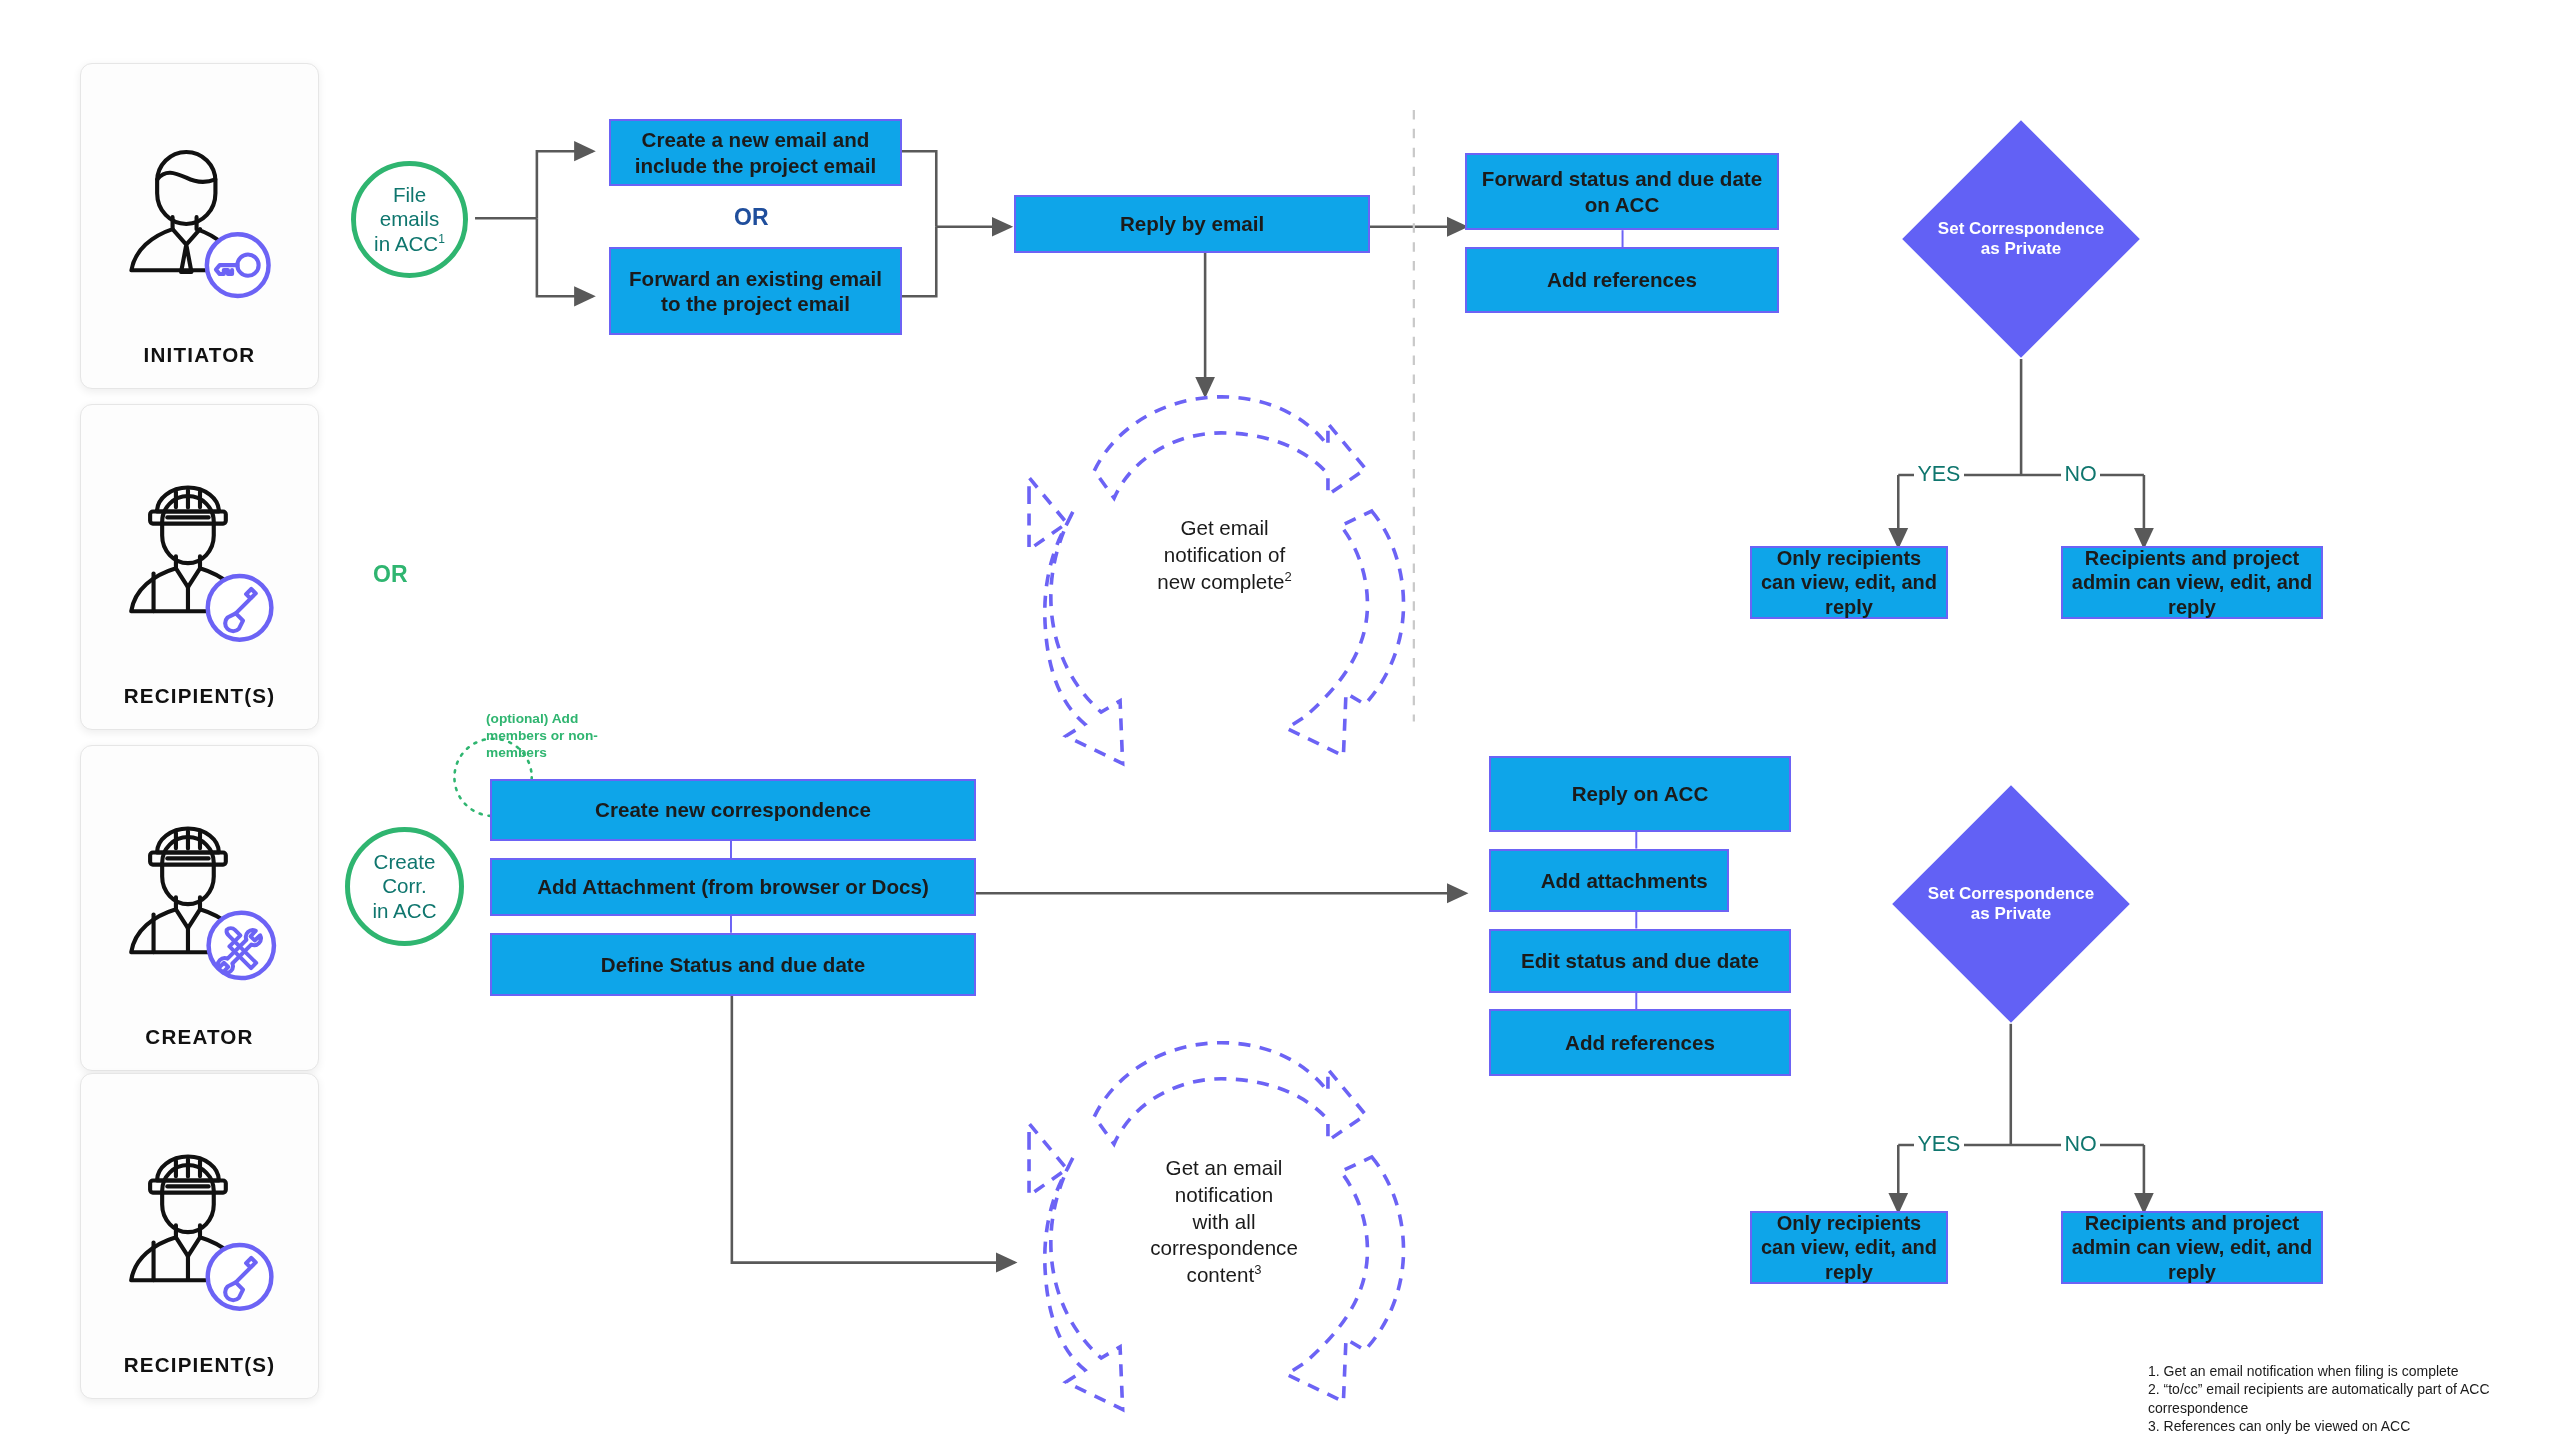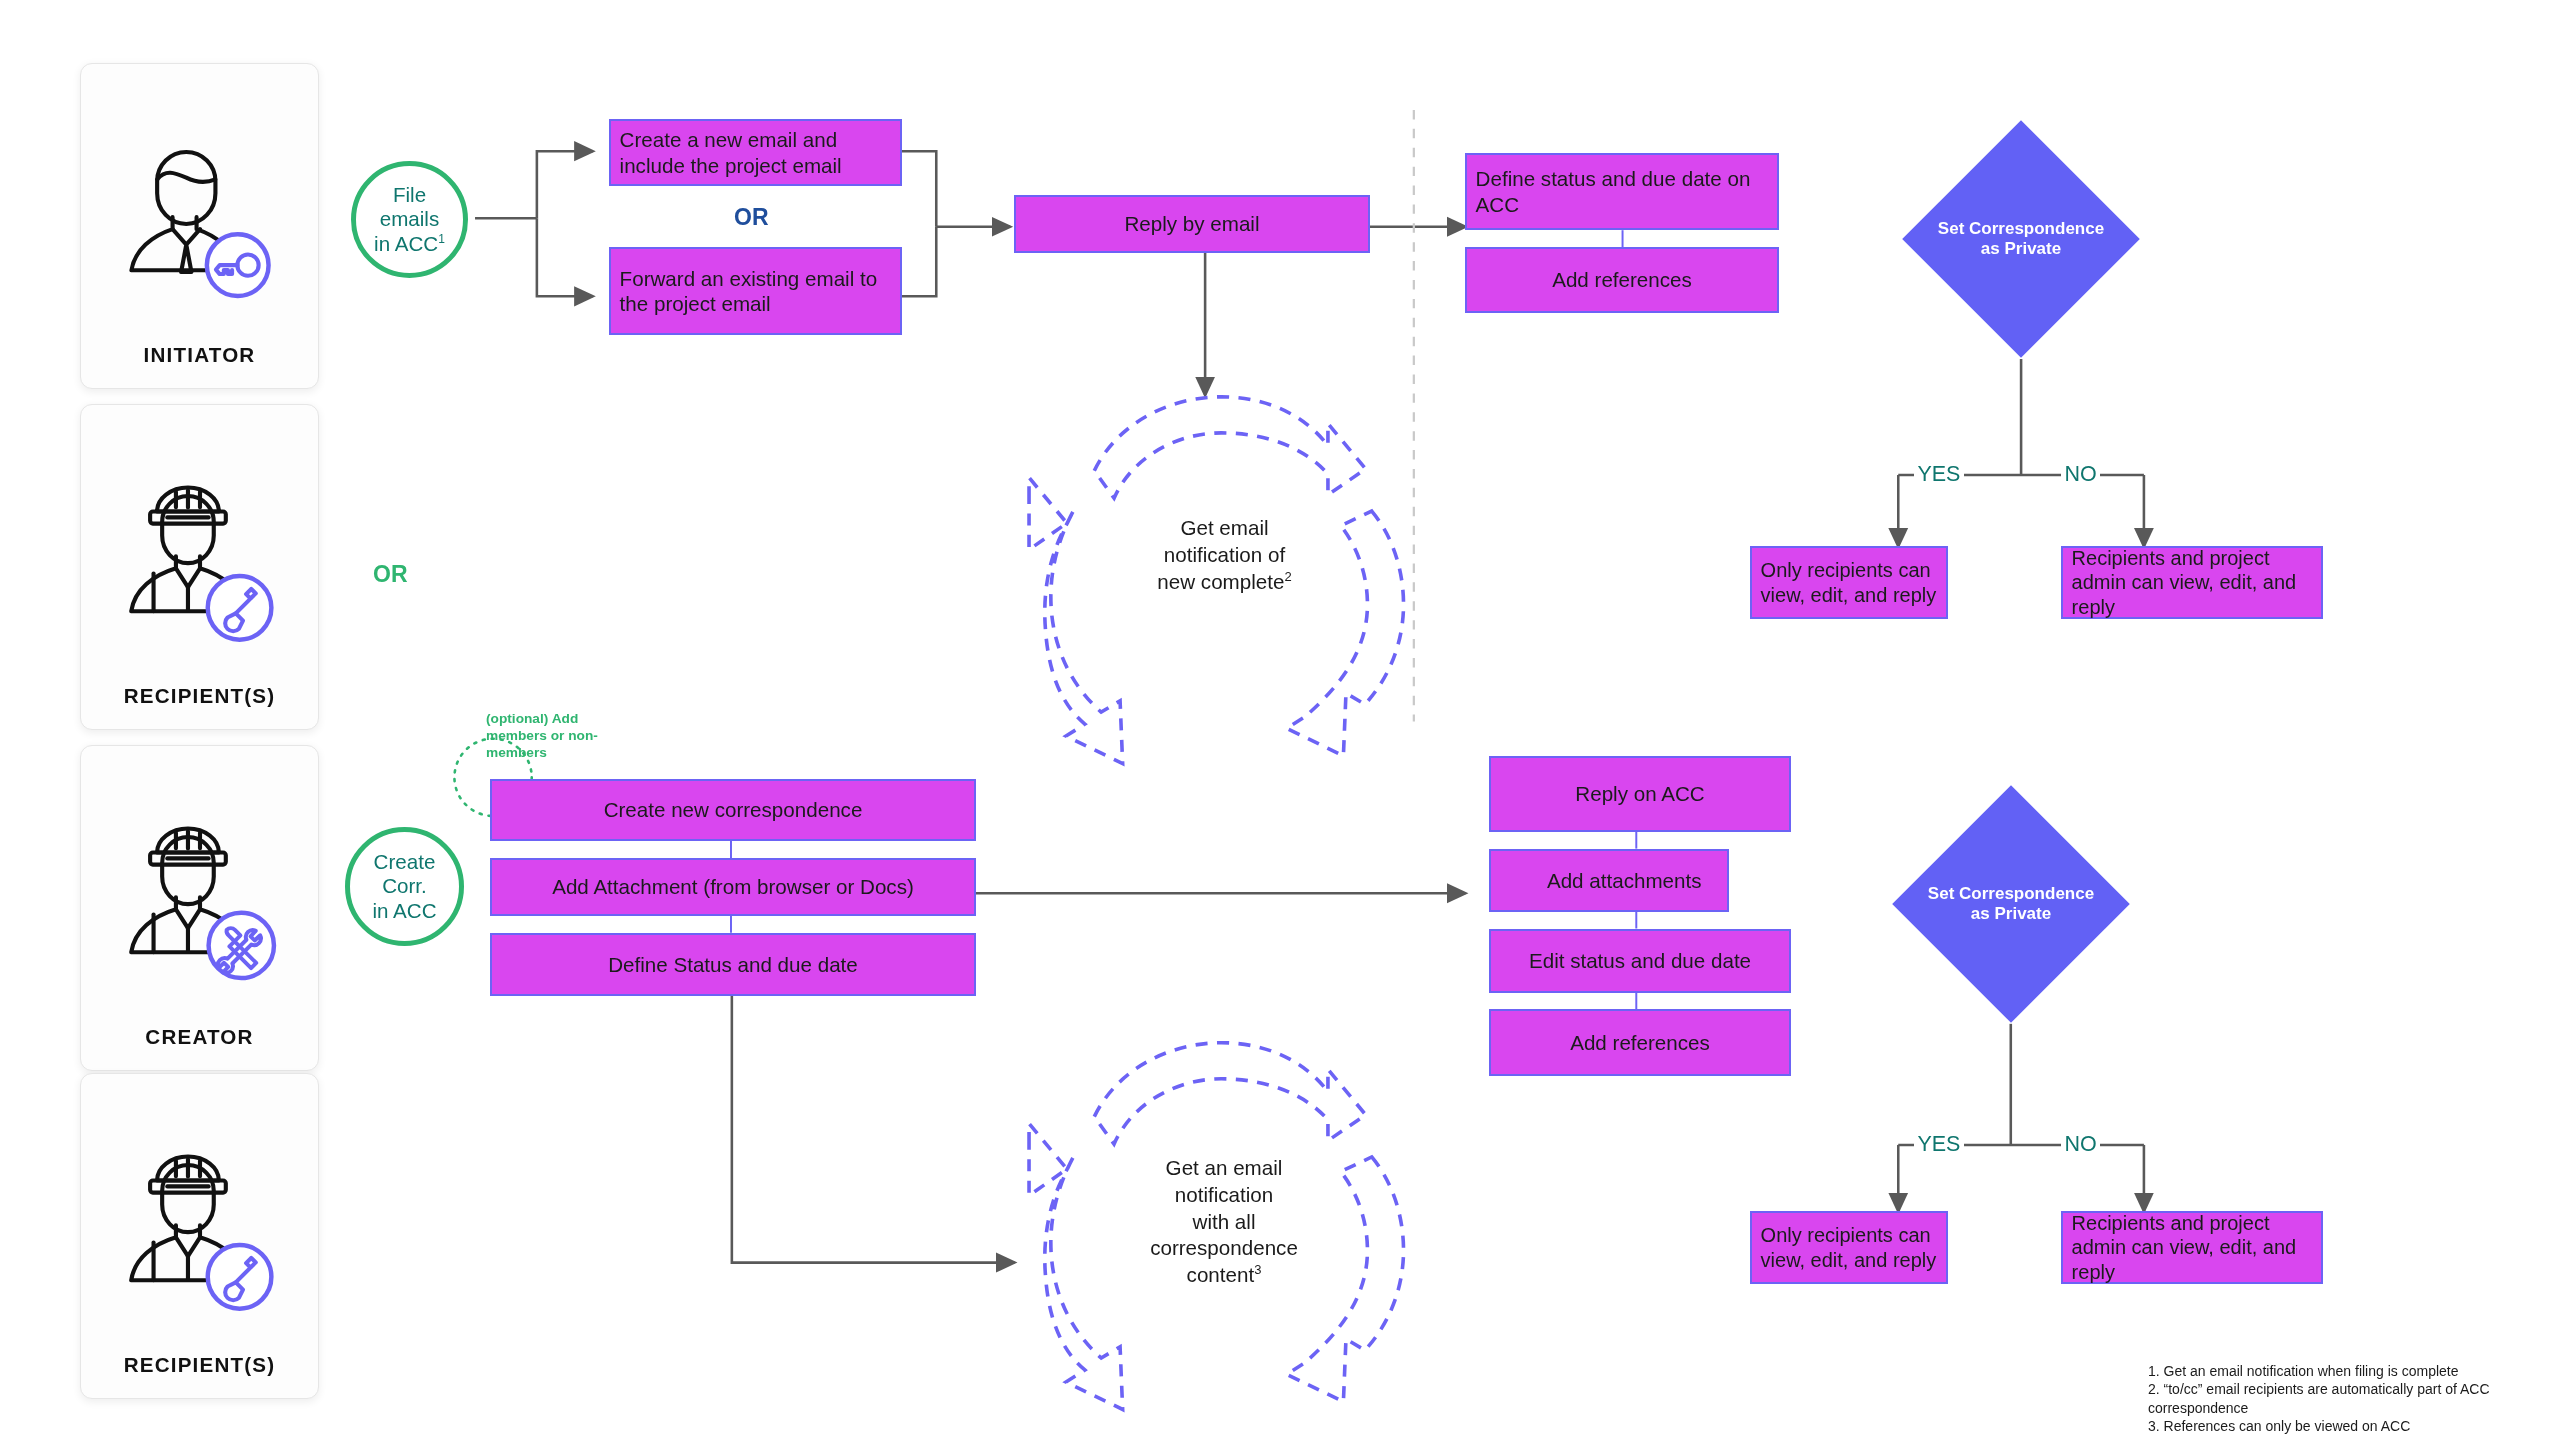--- a/index.html
+++ b/index.html
@@ -64,28 +64,29 @@
     justify-content: center;
     text-align: center;
     color: #0f766e;
     line-height: 1.18;
   }
 
   
   .pbox {
     position: absolute;
     border: 2px solid #6c63f5;
-    background: #d946ef;
+    background: #0ea5e9;
     display: flex;
     align-items: center;
     justify-content: center;
-    text-align: left;
+    text-align: center;
     color: #1b1b1b;
     line-height: 1.22;
     padding: 3.4px 8.6px;
+    font-weight: bold;
   }
 
   
   .diamond-wrap {
     position: absolute;
     display: flex;
     align-items: center;
     justify-content: center;
   }
   .diamond-shape {
@@ -340,21 +341,21 @@
   </div>
 
   <div class="pbox" style="left:609px; top:119px; width:293px; height:67px; font-size:20.6px;">Create a new email and include the project email</div>
 
   <div class="or-blue" style="left:734px; top:204px;">OR</div>
 
   <div class="pbox" style="left:609px; top:247px; width:293px; height:88px; font-size:20.6px;">Forward an existing email to the project email</div>
 
   <div class="pbox" style="left:1014px; top:195px; width:356px; height:58px; font-size:20.6px;">Reply by email</div>
 
-  <div class="pbox" style="left:1465px; top:153px; width:314px; height:77px; font-size:20.6px;">Define status and due date on ACC</div>
+  <div class="pbox" style="left:1465px; top:153px; width:314px; height:77px; font-size:20.6px;">Forward status and due date on ACC</div>
 
   <div class="pbox" style="left:1465px; top:247px; width:314px; height:66px; font-size:20.6px;">Add references</div>
 
   <div class="loop-text" style="left:1117px; top:515px; width:215px;">
     <span>Get email</span><br>
     <span>notification of</span><br>
     <span>new complete</span><sup style="font-size:13px;">2</sup>
   </div>
 
   <div class="diamond-wrap" style="left:1937px; top:155px; width:168px; height:168px;">

